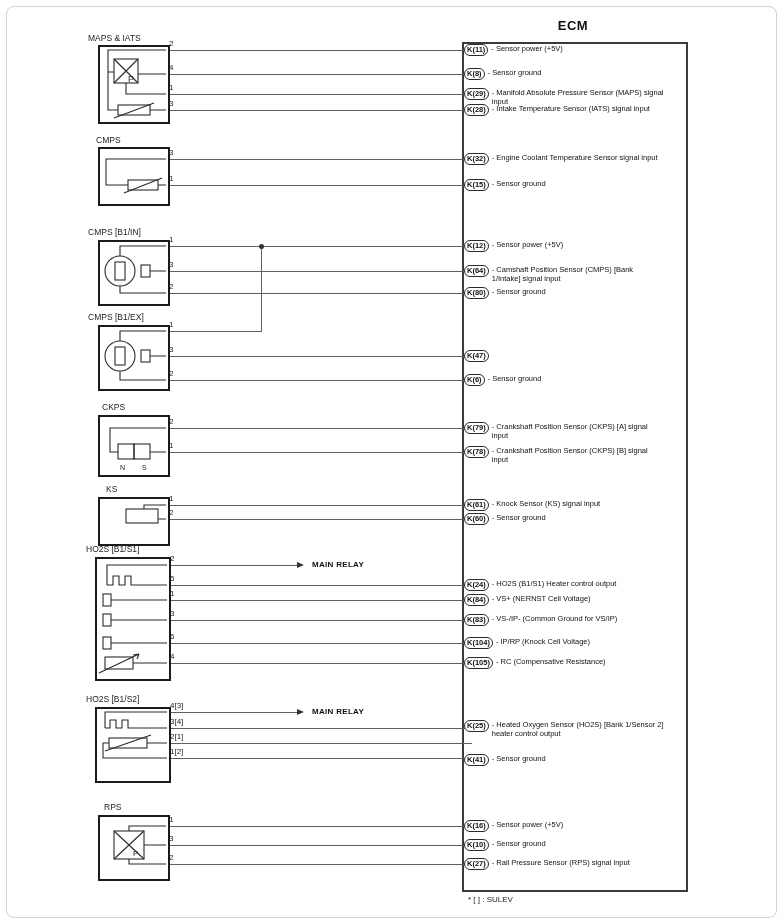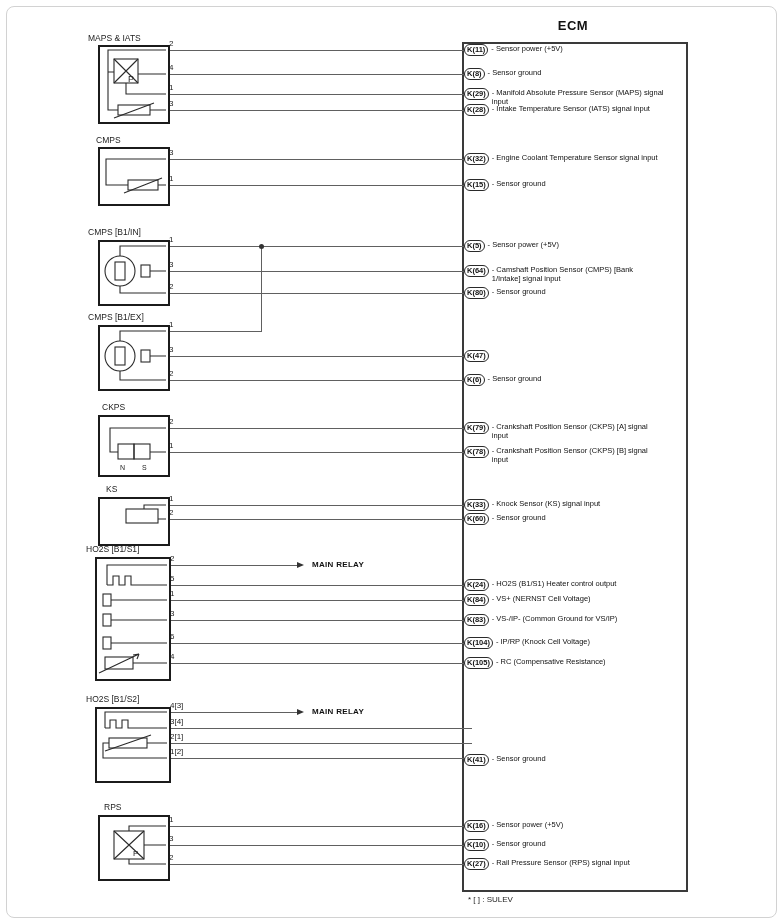--- a/index.html
+++ b/index.html
@@ -206,21 +206,21 @@
     </div>
   <div class="term" style="top:153px">
       <span class="tbox">K(32)</span>
       <span class="tdesc">- Engine Coolant Temperature Sensor signal input</span>
     </div>
   <div class="term" style="top:179px">
       <span class="tbox">K(15)</span>
       <span class="tdesc">- Sensor ground</span>
     </div>
   <div class="term" style="top:240px">
-      <span class="tbox">K(5)</span>
+      <span class="tbox">K(12)</span>
       <span class="tdesc">- Sensor power (+5V)</span>
     </div>
   <div class="term" style="top:265px">
       <span class="tbox">K(64)</span>
       <span class="tdesc">- Camshaft Position Sensor (CMPS) [Bank 1/Intake] signal input</span>
     </div>
   <div class="term" style="top:287px">
       <span class="tbox">K(80)</span>
       <span class="tdesc">- Sensor ground</span>
     </div>
@@ -233,21 +233,21 @@
     </div>
   <div class="term" style="top:422px">
       <span class="tbox">K(79)</span>
       <span class="tdesc">- Crankshaft Position Sensor (CKPS) [A] signal input</span>
     </div>
   <div class="term" style="top:446px">
       <span class="tbox">K(78)</span>
       <span class="tdesc">- Crankshaft Position Sensor (CKPS) [B] signal input</span>
     </div>
   <div class="term" style="top:499px">
-      <span class="tbox">K(33)</span>
+      <span class="tbox">K(61)</span>
       <span class="tdesc">- Knock Sensor (KS) signal input</span>
     </div>
   <div class="term" style="top:513px">
       <span class="tbox">K(60)</span>
       <span class="tdesc">- Sensor ground</span>
     </div>
   <div class="term" style="top:579px">
       <span class="tbox">K(24)</span>
       <span class="tdesc">- HO2S (B1/S1) Heater control output</span>
     </div>
@@ -260,20 +260,24 @@
       <span class="tdesc">- VS-/IP- (Common Ground for VS/IP)</span>
     </div>
   <div class="term" style="top:637px">
       <span class="tbox">K(104)</span>
       <span class="tdesc">- IP/RP (Knock Cell Voltage)</span>
     </div>
   <div class="term" style="top:657px">
       <span class="tbox">K(105)</span>
       <span class="tdesc">- RC (Compensative Resistance)</span>
     </div>
+  <div class="term" style="top:720px">
+      <span class="tbox">K(25)</span>
+      <span class="tdesc">- Heated Oxygen Sensor (HO2S) [Bank 1/Sensor 2] heater control output</span>
+    </div>
   <div class="term" style="top:754px">
       <span class="tbox">K(41)</span>
       <span class="tdesc">- Sensor ground</span>
     </div>
   <div class="term" style="top:820px">
       <span class="tbox">K(16)</span>
       <span class="tdesc">- Sensor power (+5V)</span>
     </div>
   <div class="term" style="top:839px">
       <span class="tbox">K(10)</span>

